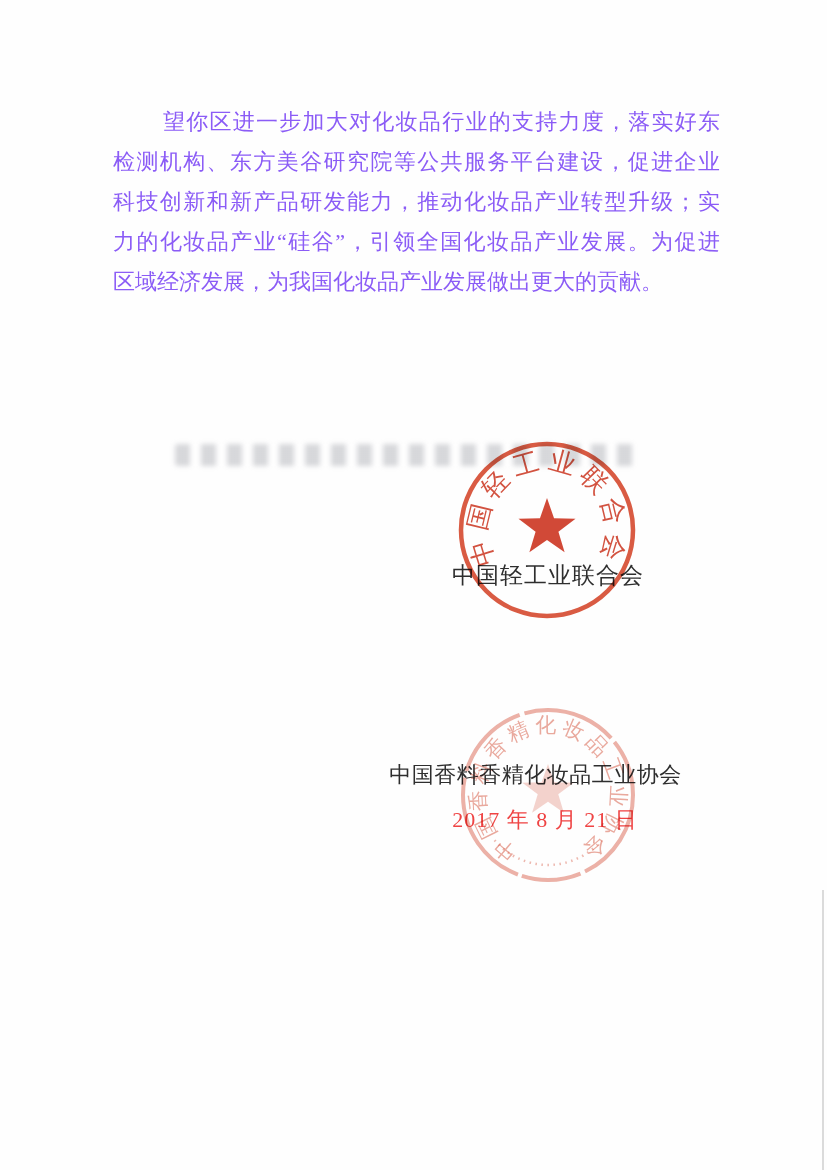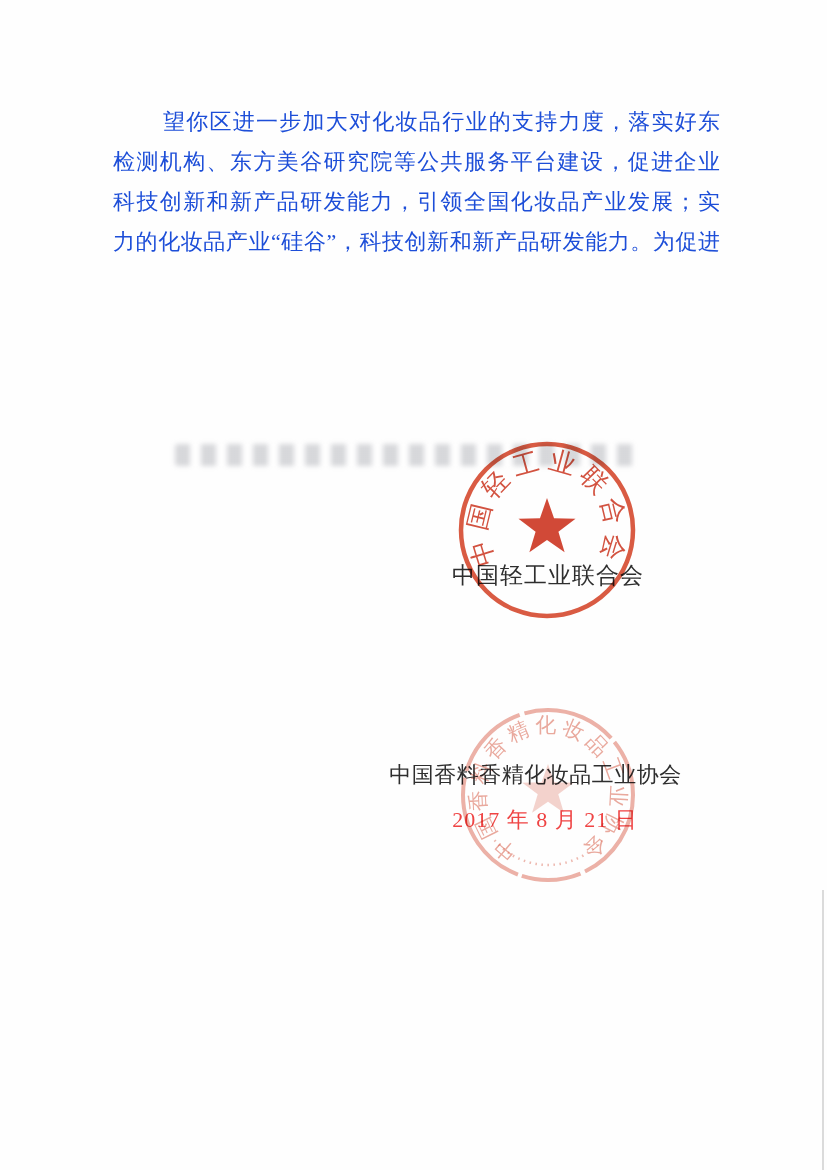--- a/index.html
+++ b/index.html
@@ -7,21 +7,21 @@
     position:relative;
     width:827px;height:1170px;
     margin:0 auto;
     background:#fefefe;
     overflow:hidden;
     font-family:"Liberation Serif","DejaVu Serif",serif;
   }
   
   .letter-body{
     position:absolute;left:113px;top:102px;width:607px;
-    font-size:22px;line-height:40px;color:#1d4ed8;
+    font-size:22px;line-height:40px;color:#8b5cf6;
     letter-spacing:0;
   }
   .line{
     text-align:justify;
     text-align-last:justify;
     text-justify:inter-character;
     height:40px;overflow:visible;
   }
   .line.first{text-indent:50px;}
   .line.last{text-align-last:left;}
@@ -61,22 +61,23 @@
   }
 </style>
 </head>
 <body>
 
 <div class="page">
 
   <div class="letter-body">
     <div class="line first">望你区进一步加大对化妆品行业的支持力度，落实好东</div>
     <div class="line">检测机构、东方美谷研究院等公共服务平台建设，促进企业</div>
-    <div class="line">科技创新和新产品研发能力，引领全国化妆品产业发展；实</div>
-    <div class="line">力的化妆品产业“硅谷”，科技创新和新产品研发能力。为促进</div>
+    <div class="line">科技创新和新产品研发能力，推动化妆品产业转型升级；实</div>
+    <div class="line">力的化妆品产业“硅谷”，引领全国化妆品产业发展。为促进</div>
+    <div class="line last">区域经济发展，为我国化妆品产业发展做出更大的贡献。</div>
   </div>
 
   <div class="showthrough"></div>
 
   <div class="scan-edge"></div>
 
   <svg class="seal seal1" viewBox="-95 -95 190 190" xmlns="http://www.w3.org/2000/svg">
     <defs>
       <path id="arc1" d="M -42.4 42.4 A 60 60 0 1 1 42.4 42.4" fill="none"></path>
     </defs>

